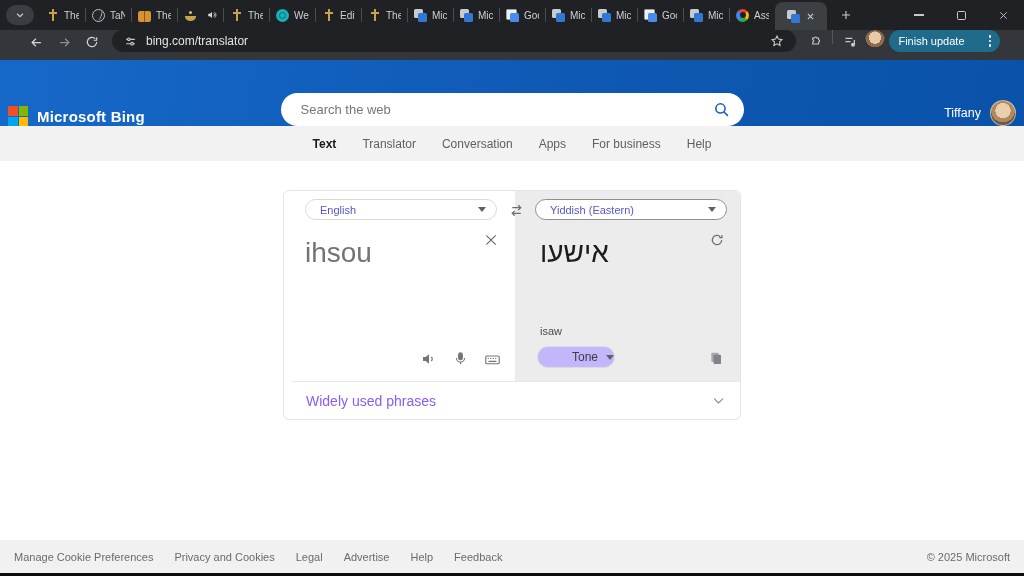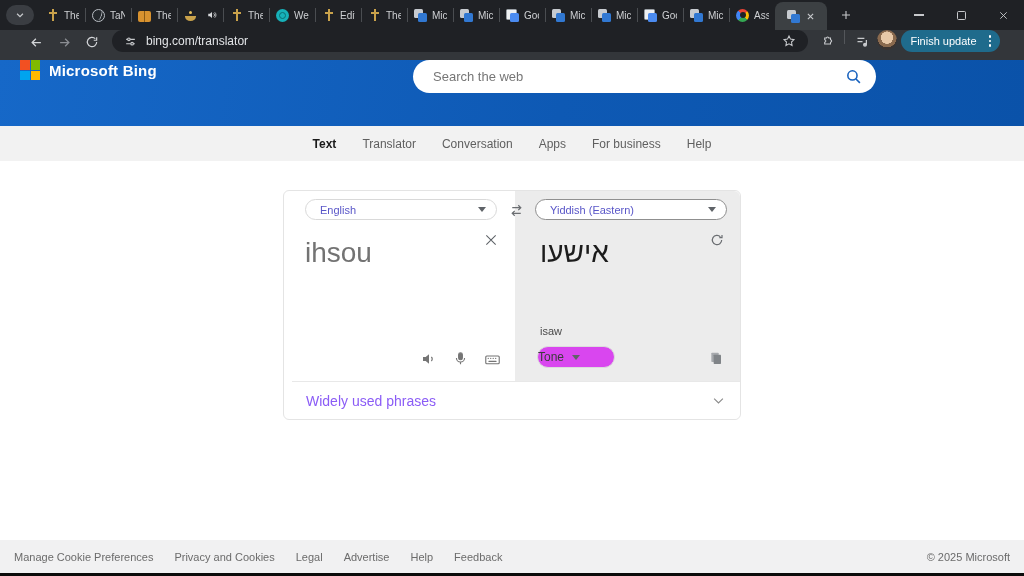--- a/index.html
+++ b/index.html
@@ -21,26 +21,26 @@
 
   .toolbar { height:30px; background:#33363a; display:flex; padding:0 24px; gap:4px; flex:none; }
   .navbtn { width:24px; height:24px; border-radius:50%; display:flex; align-items:center; justify-content:center; color:#d3d5d8; cursor:pointer; flex:none; }
   .navbtn.dim { color:#8b8e93; }
   .omnibox { flex:1; height:22px; background:#1f2125; border-radius:11px; display:flex; align-items:center; padding:0 8px 0 10px; gap:8px; margin:0 4px; min-width:0; }
   .omnibox .url { font-size:12px; color:#e2e4e7; flex:1; white-space:nowrap; overflow:hidden; }
   .tbicon { color:#c7c9cc; display:flex; align-items:center; justify-content:center; width:22px; height:22px; flex:none; cursor:pointer; }
   .tbsep { width:1px; height:14px; background:#54575b; margin:0 2px; flex:none; }
   .tb-avatar { width:20px; height:20px; border-radius:50%; flex:none; cursor:pointer;
     background: radial-gradient(circle at 50% 38%, #e8c9a8 0 38%, #8a6a4e 39% 60%, #3a3330 61%); }
-  .update-btn { height:22px; border-radius:11px; background:#1f6b8c; color:#fff; font-size:11px; display:flex; align-items:center; gap:12px; padding:0 9px; flex:none; cursor:pointer; }
+  .update-btn { height:22px; border-radius:11px; background:#1f6b8c; color:#fff; font-size:11px; display:flex; align-items:center; gap:24px; padding:0 9px; flex:none; cursor:pointer; }
   .kebab { display:flex; flex-direction:column; gap:2px; }
   .kebab i { width:2.5px; height:2.5px; border-radius:50%; background:#fff; display:block; }
 
   
-  .bing-header { height:66px; flex:none; background:linear-gradient(100deg,#1668c8 0%,#0e59b4 55%,#0a52a9 100%); display:flex; align-items:flex-start; padding:0 20px; }
+  .bing-header { height:66px; flex:none; background:linear-gradient(100deg,#1668c8 0%,#0e59b4 55%,#0a52a9 100%); display:flex; align-items:flex-end; padding:0 8px; }
   .brand { display:flex; align-items:center; gap:9px; flex:none; width:265px; cursor:pointer; }
   .mslogo { width:20px; height:20px; display:grid; grid-template-columns:9.5px 9.5px; grid-template-rows:9.5px 9.5px; gap:1px; }
   .mslogo i { display:block; }
   .brand-text { color:#fff; font-size:15px; font-weight:bold; letter-spacing:.2px; }
   .searchwrap { flex:1; display:flex; justify-content:center; }
   .searchbox { width:463px; height:33px; background:#fff; border-radius:17px; display:flex; align-items:center; padding:0 14px 0 20px; }
   .searchbox input { border:none; outline:none; flex:1; font-size:13px; color:#333; font-family:inherit; background:transparent; }
   .searchbox input::placeholder { color:#767676; }
   .userarea { width:265px; display:flex; align-items:center; justify-content:flex-end; gap:9px; flex:none; cursor:pointer; }
   .username { color:#fff; font-size:12.5px; }
@@ -66,21 +66,21 @@
   .langpill .lname { font-size:11px; color:#5956c8; flex:1; }
   .tri { width:0; height:0; border-left:4px solid transparent; border-right:4px solid transparent; border-top:5px solid #5f6368; flex:none; }
   .swapbtn { position:absolute; left:50%; top:7px; transform:translateX(-50%); width:24px; height:24px; display:flex; align-items:center; justify-content:center; color:#6b6e72; background:transparent; cursor:pointer; z-index:2; }
   .srctext { margin:16px 0 0 13px; font-size:28px; color:#737373; line-height:1.2; }
   .dsttext { margin:16px 0 0 25px; font-size:28px; color:#1c1c1c; line-height:1.2; }
   .clearbtn { position:absolute; top:41px; right:16px; color:#5f6368; cursor:pointer; width:16px; height:16px; }
   .refreshbtn { position:absolute; top:41px; right:15px; color:#6b6e72; cursor:pointer; width:16px; height:16px; }
   .srcicons { position:absolute; bottom:13px; right:14px; display:flex; gap:16px; color:#757575; }
   .srcicons span { cursor:pointer; display:flex; }
   .translit { position:absolute; top:134px; left:25px; font-size:11px; color:#4a4a4a; }
-  .tonepill { position:absolute; top:155px; left:22px; height:22px; width:78px; border-radius:11px; background:#d946ef; border:1px solid #dcdcdc; display:flex; align-items:center; justify-content:flex-start; gap:8px; cursor:pointer; }
+  .tonepill { position:absolute; top:155px; left:22px; height:22px; width:78px; border-radius:11px; background:#c4b5fd; border:1px solid #dcdcdc; display:flex; align-items:center; justify-content:flex-end; gap:8px; cursor:pointer; }
   .tonepill .tlab { font-size:12px; color:#3c3c3c; }
   .copybtn { position:absolute; bottom:15px; right:16px; cursor:pointer; display:flex; }
   .phrasesrow { height:38px; border-top:1px solid #e8e8e8; display:flex; align-items:center; padding:0 14px; cursor:pointer; background:#fff; border-radius:0 0 6px 6px; }
   .phrasesrow .plabel { font-size:14px; color:#8b5cf6; flex:1; }
   .phraseschev { color:#8a8a8a; display:flex; }
 
   
   .footer { height:33px; background:#f1f1f2; display:flex; align-items:center; padding:0 14px; flex:none; }
   .flinks { display:flex; gap:21px; }
   .flink { font-size:11px; color:#6b6b6b; cursor:pointer; }
@@ -302,20 +302,24 @@
   <div class="searchwrap">
     <div class="searchbox">
       <input type="text" placeholder="Search the web" style="">
       <span style="display:flex;color:#1560bd;cursor:pointer">
         <svg width="17" height="17" viewBox="0 0 24 24" stroke="currentColor" stroke-width="2.2" fill="none">
             <circle cx="10.5" cy="10.5" r="6.5"></circle>
             <path d="M15.5 15.5L21 21"></path>
           </svg>
       </span>
     </div>
+  </div>
+  <div class="userarea">
+    <span class="username">Tiffany</span>
+    <span class="user-avatar"></span>
   </div>
 </div>
 
 <div class="subnav">
   <span class="nitem active">Text</span>
   <span class="nitem">Translator</span>
   <span class="nitem">Conversation</span>
   <span class="nitem">Apps</span>
   <span class="nitem">For business</span>
   <span class="nitem">Help</span>

